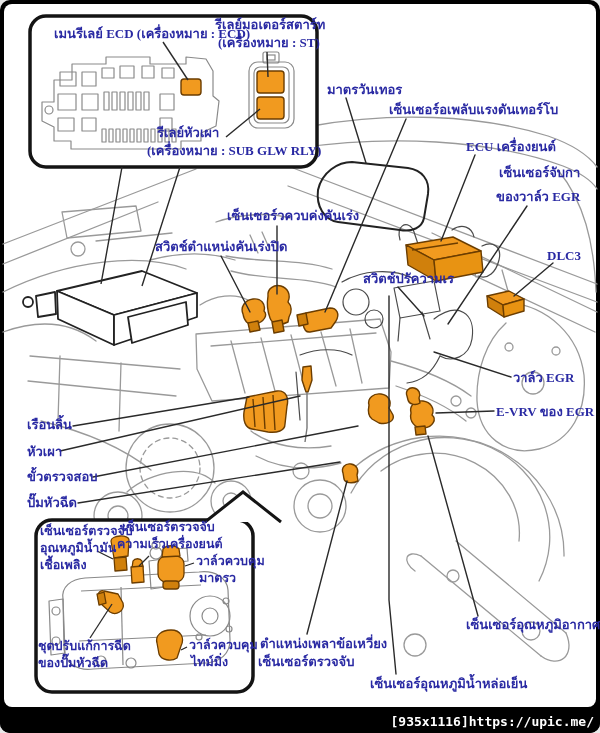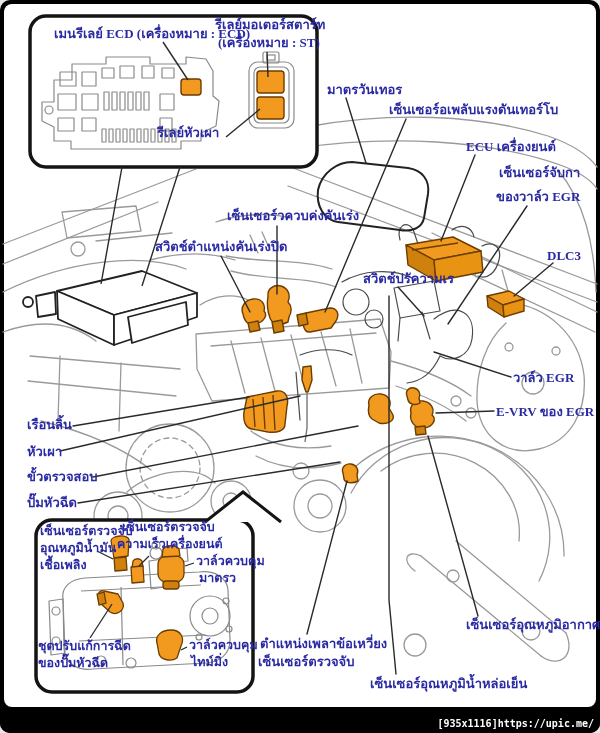--- a/index.html
+++ b/index.html
@@ -5,21 +5,21 @@
   html,body{margin:0;padding:0;background:#e8e8e8;}
   #stage{position:relative;width:600px;height:733px;background:#000;border-radius:10px;overflow:hidden;
          font-family:"Liberation Serif", serif;}
   #paper{position:absolute;left:4px;top:4px;width:592px;height:703px;background:#ffffff;border-radius:8px;}
   svg{position:absolute;left:0;top:0;}
   .lbl{position:absolute;white-space:nowrap;font-weight:bold;font-size:13px;line-height:15px;
        color:#2929a3;z-index:5;letter-spacing:0;}
   .lbl.sm{font-size:12.5px;}
   #wmbar{position:absolute;left:0;bottom:0;width:100%;height:26px;background:#000;z-index:6;}
   #wmtext{position:absolute;right:6px;bottom:4px;color:#ffffff;font-family:"DejaVu Sans Mono", monospace;
-          font-size:10px;font-weight:bold;z-index:7;}
+          font-size:13px;font-weight:bold;z-index:7;}
 </style>
 </head>
 <body>
 
 <div id="stage">
   <div id="paper"></div>
 
   <svg width="600" height="733" viewBox="0 0 600 733">
 
     <g stroke="#9a9a9a" stroke-width="1.3" fill="none" stroke-linecap="round" stroke-linejoin="round">
@@ -294,20 +294,21 @@
         <path d="M90,638 L112,604"></path>
         <path d="M187,647 L181,650"></path>
       </g>
     </g>
   </svg>
 
   <div class="lbl" style="left:54px;top:26px">เมนรีเลย์ ECD (เครื่องหมาย : ECD)</div>
   <div class="lbl" style="left:215px;top:17px">รีเลย์มอเตอร์สตาร์ท</div>
   <div class="lbl" style="left:218px;top:35px">(เครื่องหมาย : ST)</div>
   <div class="lbl" style="left:157px;top:125px">รีเลย์หัวเผา</div>
+  <div class="lbl" style="left:147px;top:143px">(เครื่องหมาย : SUB GLW RLY)</div>
 
   <div class="lbl" style="left:327px;top:82px">มาตรวันเทอร</div>
   <div class="lbl" style="left:389px;top:102px">เซ็นเซอร์อเพลับแรงดันเทอร์โบ</div>
   <div class="lbl" style="left:466px;top:139px">ECU เครื่องยนต์</div>
   <div class="lbl" style="left:499px;top:165px">เซ็นเซอร์จับกา</div>
   <div class="lbl" style="left:496px;top:189px">ของวาล์ว EGR</div>
   <div class="lbl" style="left:227px;top:208px">เซ็นเซอร์วควบค่งคันเร่ง</div>
   <div class="lbl" style="left:155px;top:239px">สวิตช์ตำแหน่งคันเร่งปิด</div>
   <div class="lbl" style="left:363px;top:271px">สวิตช์ปรัความเร</div>
   <div class="lbl" style="left:547px;top:248px">DLC3</div>

